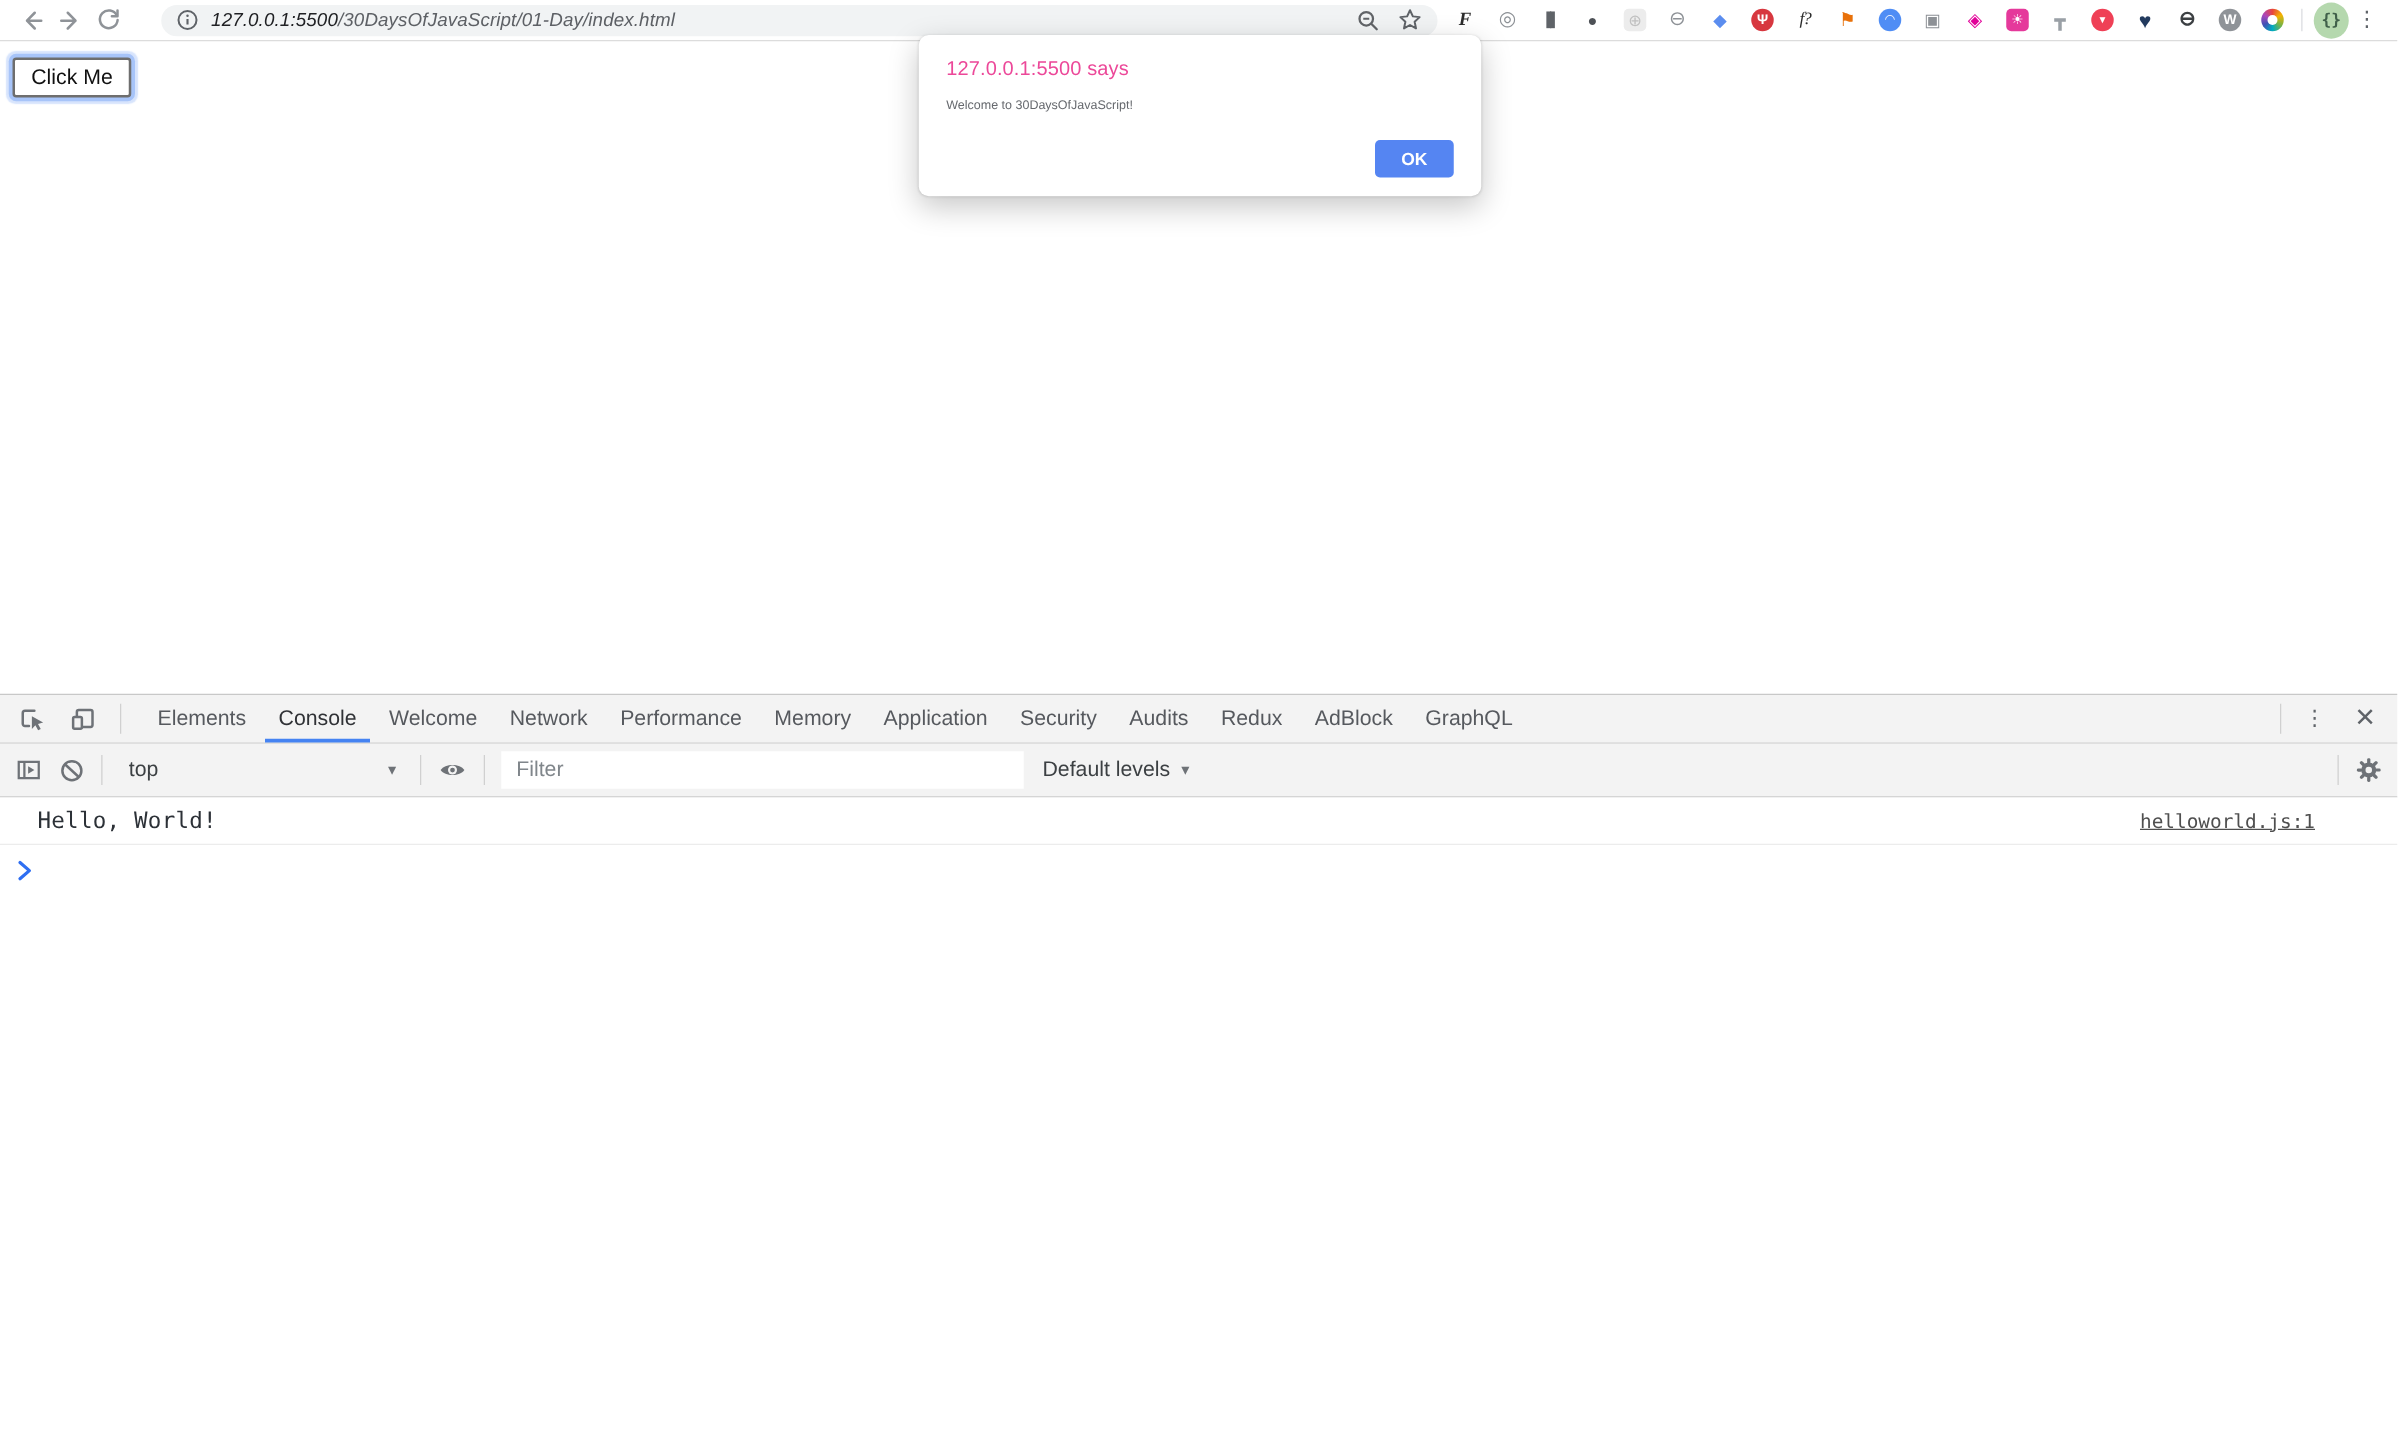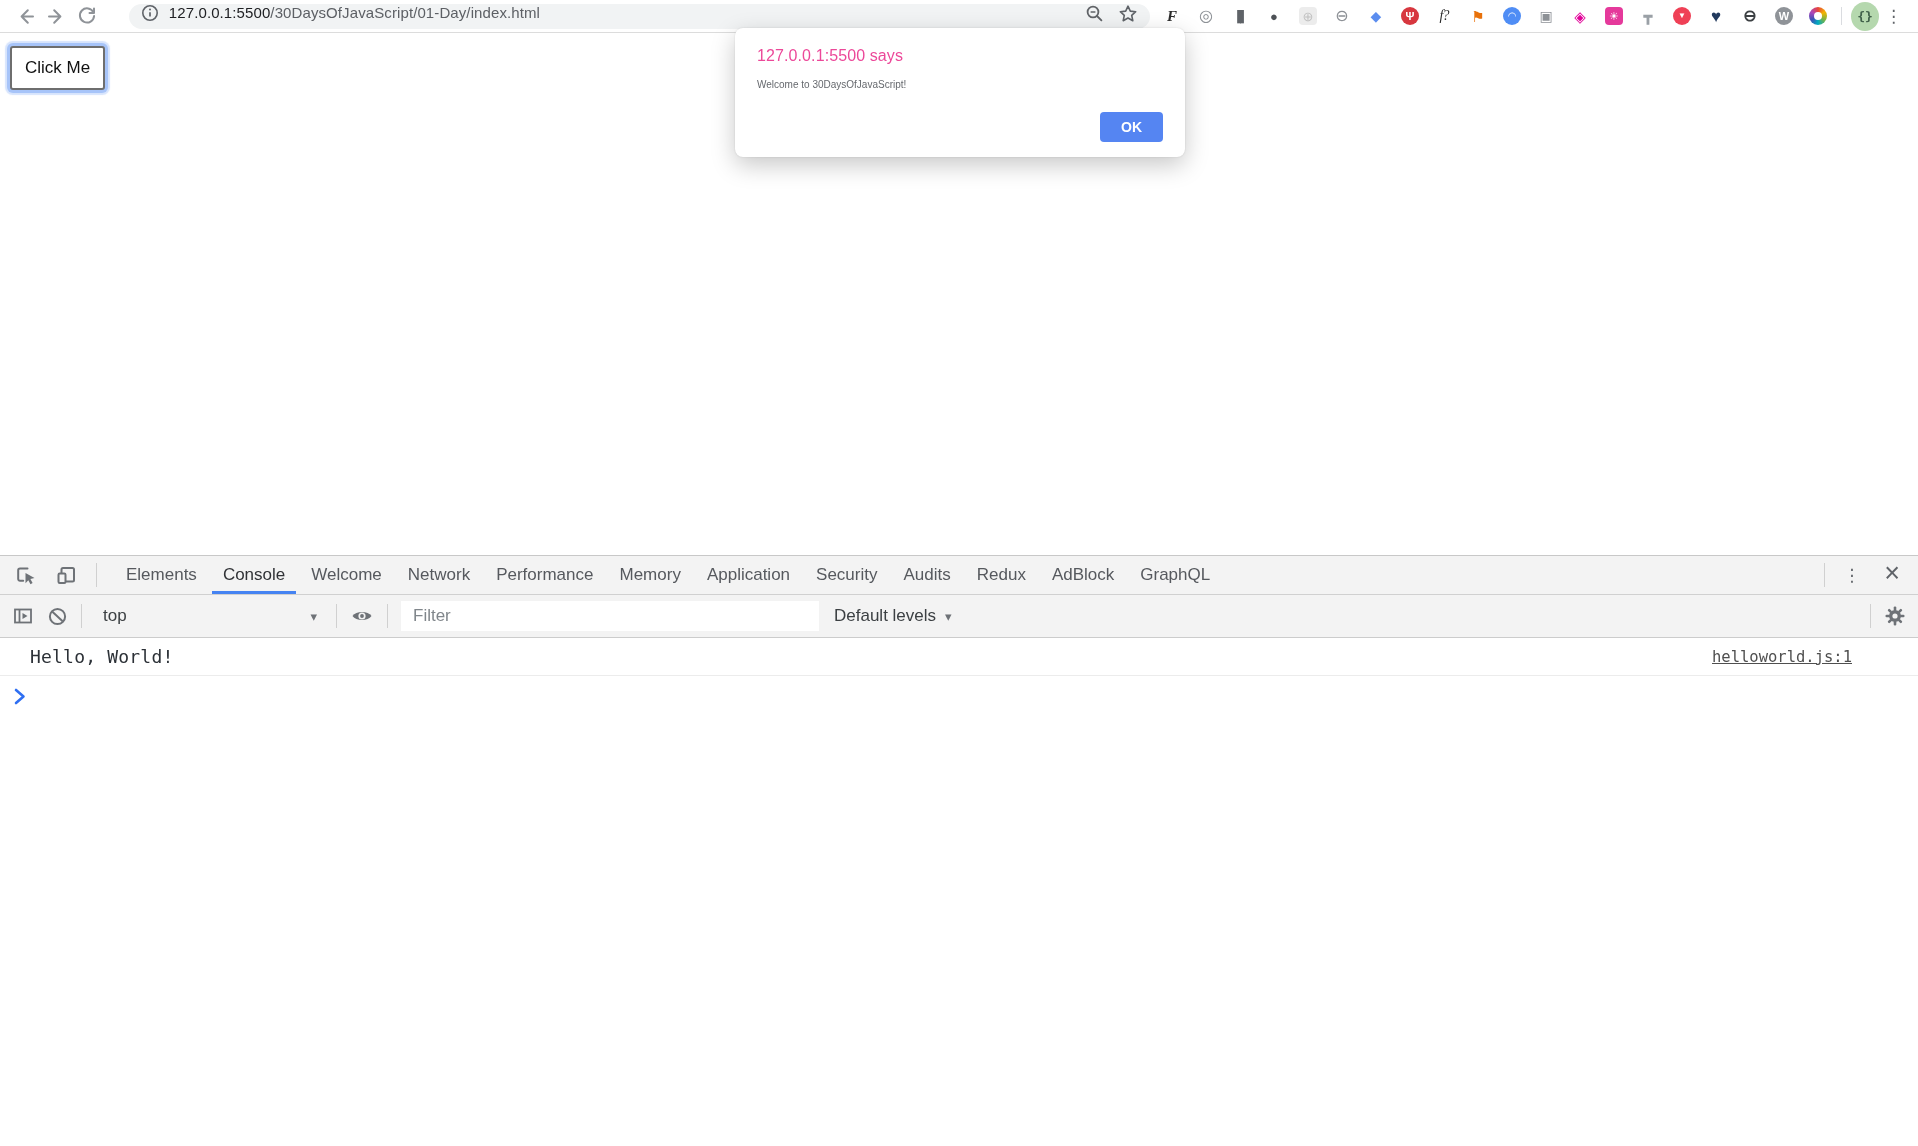--- a/index.html
+++ b/index.html
@@ -13,21 +13,21 @@
 
   
   .browser-toolbar {
     position:absolute; top:0; left:0; right:0; height:33px;
     background:#fff; border-bottom:1px solid #dcdcdc;
     display:flex; align-items:center; padding:0 10px;
   }
   .nav-btn { width:32px; height:28px; display:flex; align-items:center; justify-content:center; cursor:pointer; }
   .omnibox {
     width:1055px; height:25px; margin-left:26px; border-radius:13px;
-    background:#f1f3f4; display:flex; align-items:flex-start; padding:0 12px;
+    background:#f1f3f4; display:flex; align-items:center; padding:0 12px;font-style:italic;
   }
   .omnibox .url { font-size:15px; margin-left:10px; white-space:nowrap; letter-spacing:.1px; }
   .url-host { color:#202124; }
   .url-path { color:#5d6065; }
   .omnibox-right { margin-left:auto; display:flex; align-items:center; gap:14px; }
   .extensions { display:flex; align-items:center; gap:16px; margin-left:13px; }
   .ext { width:18px; height:18px; display:flex; align-items:center; justify-content:center;
          font-size:15px; color:#757575; cursor:pointer; line-height:1; }
   .ext-fonts-ninja { font-family:"Liberation Serif",serif; font-style:italic; font-weight:bold; color:#2c2c2c; }
   .ext-camera-target { color:#8d9196; font-size:16px; }
@@ -54,21 +54,21 @@
   }
   .ext-color-wheel::after { content:''; width:8px; height:8px; background:#fff; border-radius:50%; }
   .profile-sep { width:1px; height:18px; background:#dadce0; margin-left:14px; }
   .avatar { width:29px; height:29px; border-radius:50%; background:#b5d8ae; margin-left:9px;
     display:flex; align-items:center; justify-content:center; cursor:pointer;
     font-family:"DejaVu Sans Mono",monospace; font-size:13px; color:#40604a; font-weight:bold; }
   .kebab { font-family:"DejaVu Sans",sans-serif; color:#5f6368; font-size:17px; padding:0 6px; cursor:pointer; line-height:1; }
 
   
   .click-me {
-    position:absolute; left:10px; top:46px; height:44px; padding:0 13px;
+    position:absolute; left:10px; top:46px; height:32px; padding:0 13px;
     background:#fff; border:2px solid #6e6e6e; border-radius:3px;
     font-size:17px; color:#111; font-family:"Liberation Sans",sans-serif;
     box-shadow:0 0 0 3px #a7c4f9, 0 0 1px 5px rgba(167,196,249,.45);
     cursor:pointer;
   }
 
   
   .dialog {
     position:absolute; left:735px; top:28px; width:450px; height:129px;
     background:#fff; border-radius:8px; padding:19px 22px;

